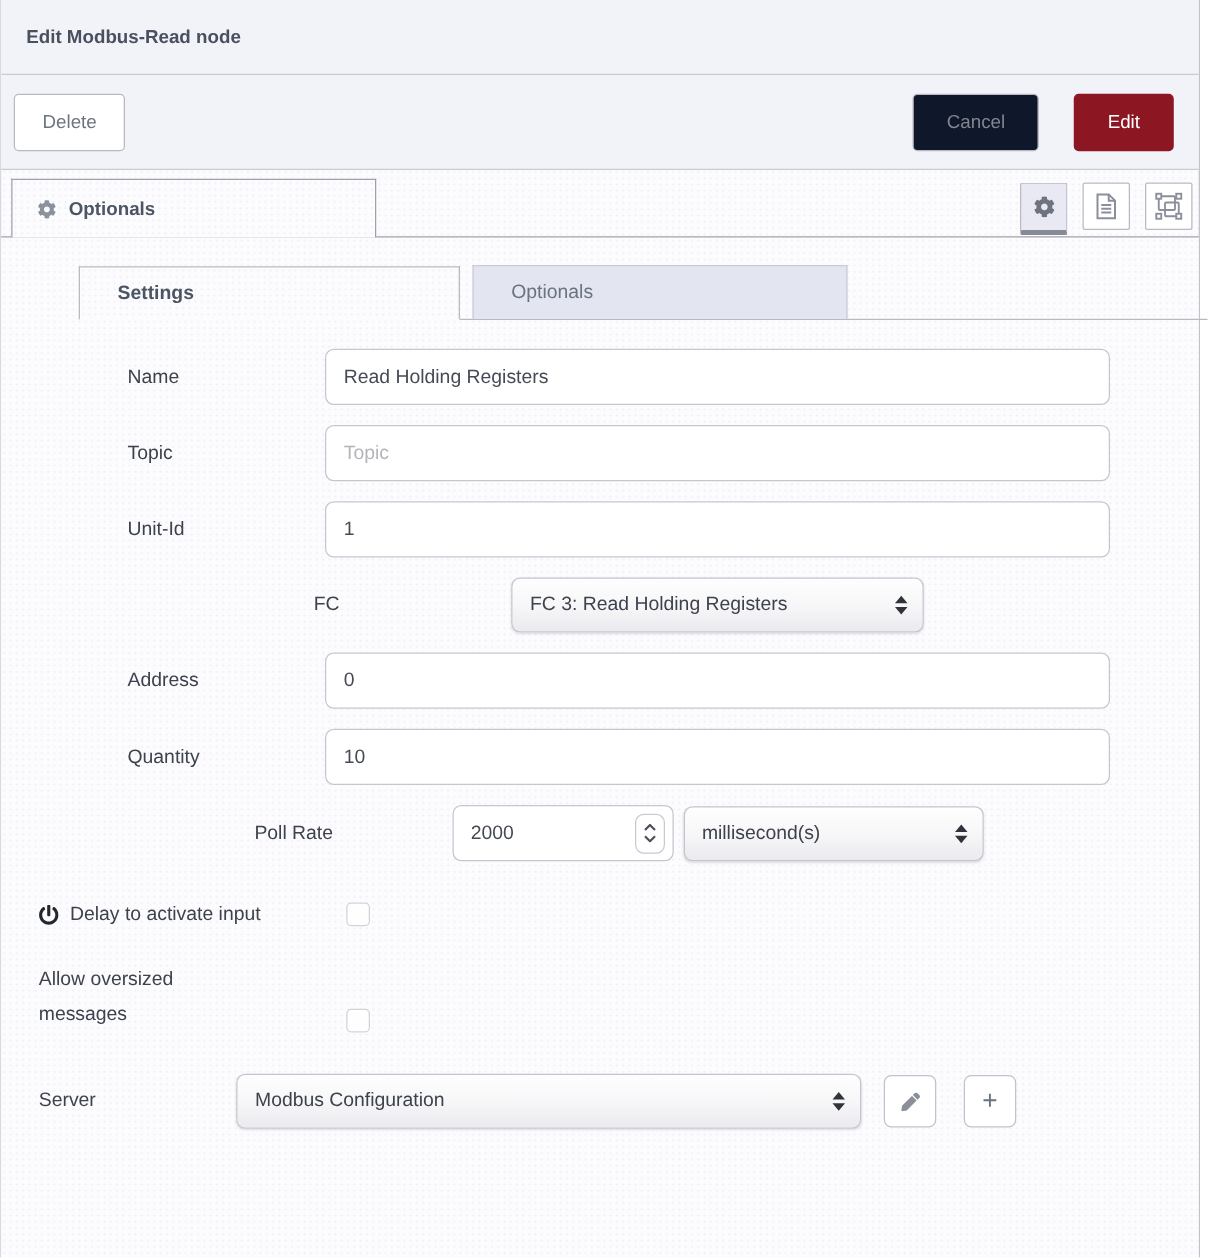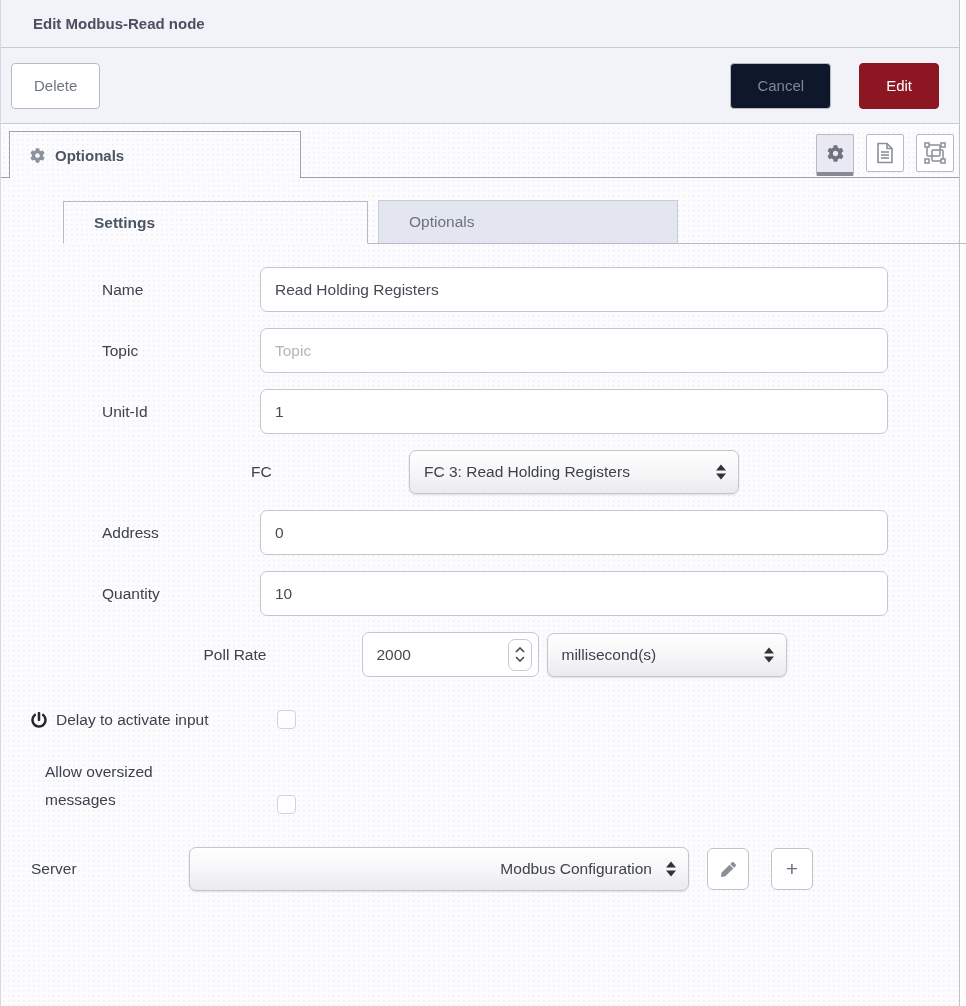--- a/index.html
+++ b/index.html
@@ -18,24 +18,24 @@
     background:#fcfcfe;
   }
   .dotted {
     background-color:#fcfcfe;
     background-image:radial-gradient(rgba(110,110,165,0.08) 1px, transparent 1px);
     background-size:5px 5px;
   }
 
   
   .dialog-header {
-    height:48px; background:#f2f2f9;
+    height:60px; background:#f2f2f9;
     border-bottom:1px solid #cacad3;
     display:flex; align-items:center;
-    padding-left:32px;
+    padding-left:20px;
     font-weight:bold; font-size:15px; color:#49505e;
   }
 
   
   .action-bar {
     height:76px; background:#f2f2f9;
     border-bottom:1px solid #cacad3;
     display:flex; align-items:center;
     padding:0 20px 0 10px;
   }
@@ -142,21 +142,21 @@
   }
   .select .arrows {
     position:absolute; right:12px; top:50%; transform:translateY(-50%);
     display:flex; flex-direction:column; gap:3px; align-items:center;
   }
   .tri-up   { width:0; height:0; border-left:5px solid transparent; border-right:5px solid transparent; border-bottom:6px solid #2f333b; }
   .tri-down { width:0; height:0; border-left:5px solid transparent; border-right:5px solid transparent; border-top:6px solid #2f333b; }
 
   .select-fc     { width:330px; }
   .select-unit   { width:240px; margin-left:8px; }
-  .select-server { width:500px;justify-content:flex-end; }
+  .select-server { width:500px; }
 
   
   .spin-wrap { position:relative; width:177px; }
   .spin-wrap .text-input { width:177px; padding-right:40px; }
   .spinner {
     position:absolute; right:7px; top:50%; transform:translateY(-50%);
     width:24px; height:32px;
     border:1px solid #c9c9d1; border-radius:7px; background:#fff;
     display:flex; flex-direction:column; align-items:center; justify-content:center; gap:3px;
     cursor:pointer;
@@ -169,21 +169,21 @@
     border:1px solid #d2d2da; border-radius:4px;
     background:#fefefe; cursor:pointer;
   }
 
   .delay-row { display:flex; align-items:center; margin:30px 0 0 0; position:relative; height:26px; }
   .delay-row .power { margin-right:9px; display:flex; }
   .delay-label { font-size:15.5px; color:#3d424d; }
   .delay-row .checkbox { position:absolute; left:246px; top:3px; }
 
   .oversized-row { position:relative; margin-top:25px; height:58px; }
-  .oversized-label { width:170px; font-size:15.5px; color:#3d424d; line-height:28px;margin-left:14px; }
+  .oversized-label { width:170px; font-size:15.5px; color:#3d424d; line-height:28px; }
   .oversized-row .checkbox { position:absolute; left:246px; bottom:2px; }
 
   .server-row { margin-top:31px; display:flex; align-items:center; }
   .square-btn {
     width:42px; height:42px;
     background:#fff; border:1px solid #c2c2cb; border-radius:6px;
     display:flex; align-items:center; justify-content:center;
     cursor:pointer; padding:0;
   }
   .square-btn.edit { margin-left:18px; }

